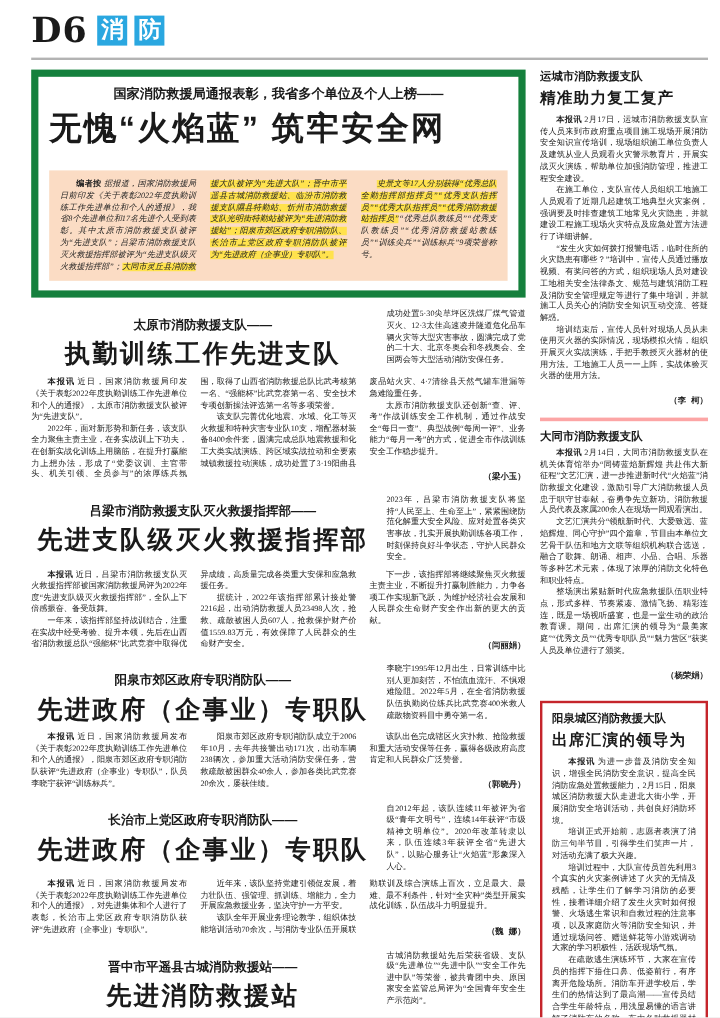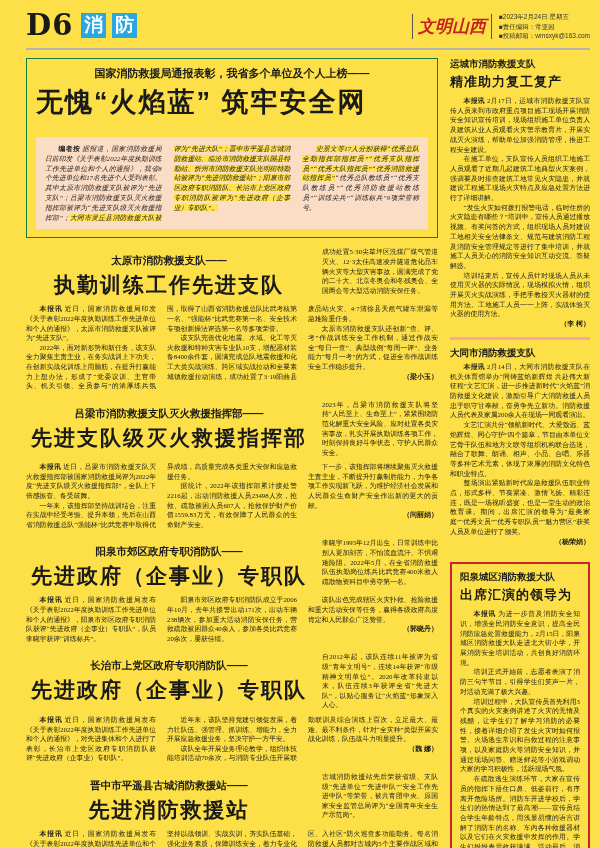--- a/index.html
+++ b/index.html
@@ -1,18 +1,18 @@
 <!DOCTYPE html>
 <html><head>
 <meta charset="utf-8">
 <style>
   * { margin:0; padding:0; box-sizing:border-box; }
   html,body { background:#e8e8e8; }
   .page {
-    width:600px; height:848px; margin:0 auto; background:#fde047;
+    width:600px; height:848px; margin:0 auto; background:#ffffff;
     position:relative; overflow:hidden;
     font-family:"Liberation Serif", serif; color:#1a1a1a;
     padding:8px 10px 18px 26px;
   }
   
   .hdr { display:flex; justify-content:space-between; align-items:flex-start; height:36px; }
   .hdr-left { display:flex; align-items:center; gap:8px; }
   .pageno { font-family:"DejaVu Serif", serif; font-weight:bold; font-size:29px; letter-spacing:1px; }
   .sq {
     width:25px; height:25px; background:#2aa7e0; color:#fff;
@@ -27,40 +27,40 @@
   }
   .pubinfo { font-family:"Liberation Sans", sans-serif; font-size:6.5px; line-height:9.5px; color:#333; }
   .hdr-rule { height:2px; background:#b3b3b3; margin:4px 0 8px 0; }
 
   
   .content { display:flex; gap:12px; }
   .main-col { width:412px; }
   .side-col { width:140px; }
 
   
-  .lead-box { border:1px solid #15803d; padding:7px 9px 8px; margin-bottom:9px; }
+  .lead-box { border:6px solid #15803d; padding:7px 9px 8px; margin-bottom:9px; }
   .lead-kicker { text-align:center; font-family:"Liberation Sans", sans-serif; font-weight:bold; font-size:11px; margin-bottom:3px; }
   .lead-headline { font-family:"Liberation Sans", sans-serif; font-weight:900; font-size:27px; letter-spacing:2px; margin-bottom:17px; }
   .note-box { background:#fbdcc4; padding:7px 9px; }
   .note-cols { column-count:3; column-gap:12px; font-size:6.8px; line-height:9.8px; text-align:justify; font-style:italic; color:#222; }
   .note-cols p { text-indent:2em; }
   .note-label { font-weight:bold; font-style:normal; font-family:"Liberation Sans", sans-serif; margin-right:2px; }
   .hl { background:#ffe24d; }
 
   
   .art { margin-bottom:9px; }
   .art-top { display:flex; gap:10px; }
   .art-headwrap { flex:1; text-align:center; padding-top:7px; }
   .art-kicker { font-family:Liberation Sans, sans-serif; font-weight:bold; font-size:10.5px; margin-bottom:3px; }
   .art-headline { font-family:"Liberation Sans", sans-serif; font-weight:900; font-size:21px; letter-spacing:2px; }
   .art-side { width:116px; font-size:6.8px; line-height:9.6px; text-align:justify; }
   .art-body { column-count:3; column-gap:11px; font-size:6.8px; line-height:9.6px; text-align:justify; margin-top:5px; }
   .art-body p { text-indent:2em; }
   .lede { font-family:"Liberation Sans", sans-serif; font-weight:bold; margin-right:2px; }
-  .byline { display:block; text-align:right; font-weight:bold; font-size:7px; margin-top:1px; }
+  .byline { display:block; text-align:right; font-weight:bold; font-size:7px; margin-top:12px;font-family:Liberation Mono, monospace; }
 
   
   .sb-art { padding-bottom:7px; }
   .sb-art + .sb-art { border-top:3px solid #fca5a5; padding-top:7px; }
   .sb-kicker { font-family:"Liberation Sans", sans-serif; font-weight:bold; font-size:9.5px; margin-bottom:2px; }
   .sb-headline { font-family:"Liberation Sans", sans-serif; font-weight:900; font-size:13px; letter-spacing:1px; margin-bottom:5px; }
   .sb-body { font-size:6.8px; line-height:9.7px; text-align:justify; }
   .sb-body p { text-indent:2em; }
   .alert-box { border:2px solid #c5252b; padding:7px 8px; margin-top:8px; }
 </style>
@@ -70,28 +70,20 @@
 <div class="page">
 
   <header class="hdr">
     <div class="hdr-left">
       <span class="pageno">D6</span>
       <span>
         <span class="sq">消</span>
         <span class="sq">防</span>
       </span>
     </div>
-    <div class="hdr-right">
-      <span class="masthead">文明山西</span>
-      <div class="pubinfo">
-        <div>■2023年2月24日 星期五</div>
-        <div>■责任编辑：常亚园</div>
-        <div>■投稿邮箱：wmsxyk@163.com</div>
-      </div>
-    </div>
   </header>
   <div class="hdr-rule"></div>
 
   <div class="content">
 
     <div class="main-col">
 
       <section class="lead-box">
         <div class="lead-kicker">国家消防救援局通报表彰，我省多个单位及个人上榜——</div>
         <h1 class="lead-headline">无愧“火焰蓝” 筑牢安全网</h1>

